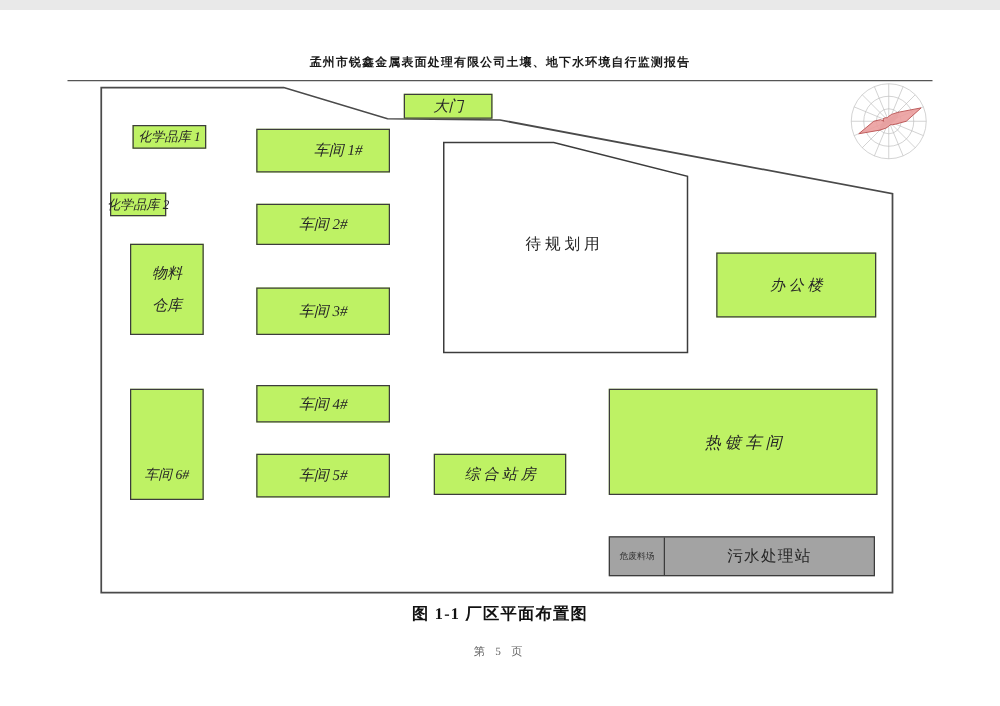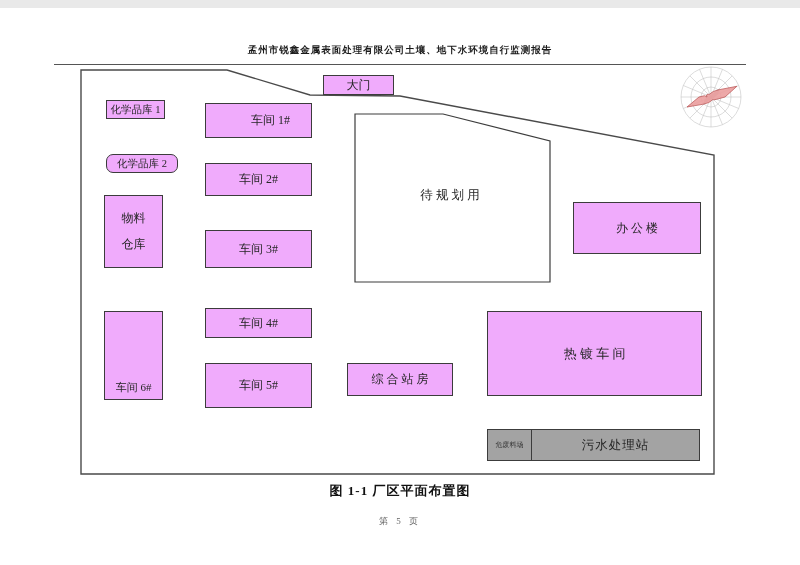--- a/index.html
+++ b/index.html
@@ -18,29 +18,30 @@
     letter-spacing:1px;color:#1a1a1a;
   }
   .header-rule{
     position:absolute;top:56px;left:54px;width:692px;height:0;
     border-top:1.2px solid #555;
   }
   .plan-svg{position:absolute;left:0;top:0;width:800px;height:565px;}
   .box{
     position:absolute;
     border:1.2px solid #3c3c3c;
-    background:#f0abfc;
+    background:#bef264;
     display:flex;align-items:center;justify-content:center;
     font-size:12px;color:#262626;
     box-sizing:border-box;
     white-space:nowrap;
+    font-style:italic;
   }
   .box.small{font-size:10.5px;}
   .box.col{flex-direction:column;gap:9px;align-items:center;}
-  .box.bottom-label{align-items:flex-end;padding-bottom:4px;}
+  .box.bottom-label{align-items:flex-end;padding-bottom:12px;}
   .planned-label{
     position:absolute;left:355px;top:179px;width:190px;
     text-align:center;font-size:12.5px;color:#262626;
   }
   .combo{
     position:absolute;display:flex;
     border:1.2px solid #3c3c3c;background:#a3a3a3;box-sizing:border-box;
   }
   .combo .cell-left{
     width:43px;border-right:1.2px solid #3c3c3c;
@@ -95,21 +96,21 @@
   </svg>
 
   <div class="box" style="left:323px;top:67px;width:71px;height:20px;">
     <span>大门</span>
   </div>
 
   <div class="box small" style="left:106px;top:92px;width:59px;height:19px;">
     <span>化学品库 1</span>
   </div>
 
-  <div class="box small" style="left:106px;top:146px;width:72px;height:19px;border-radius:7px;">
+  <div class="box small" style="left:88px;top:146px;width:45px;height:19px;">
     <span>化学品库 2</span>
   </div>
 
   <div class="box col" style="left:104px;top:187px;width:59px;height:73px;">
     <span>物料</span>
     <span>仓库</span>
   </div>
 
   <div class="box" style="left:205px;top:95px;width:107px;height:35px;padding-left:24px;">
     <span>车间 1#</span>
@@ -120,21 +121,21 @@
   </div>
 
   <div class="box" style="left:205px;top:222px;width:107px;height:38px;justify-content:center;">
     <span>车间 3#</span>
   </div>
 
   <div class="box" style="left:205px;top:300px;width:107px;height:30px;">
     <span>车间 4#</span>
   </div>
 
-  <div class="box" style="left:205px;top:355px;width:107px;height:45px;align-items:center;">
+  <div class="box" style="left:205px;top:355px;width:107px;height:35px;align-items:center;">
     <span>车间 5#</span>
   </div>
 
   <div class="box bottom-label" style="left:104px;top:303px;width:59px;height:89px;font-size:11px;">
     <span>车间 6#</span>
   </div>
 
   <div class="planned-label">待 规 划 用</div>
 
   <div class="box" style="left:347px;top:355px;width:106px;height:33px;">

